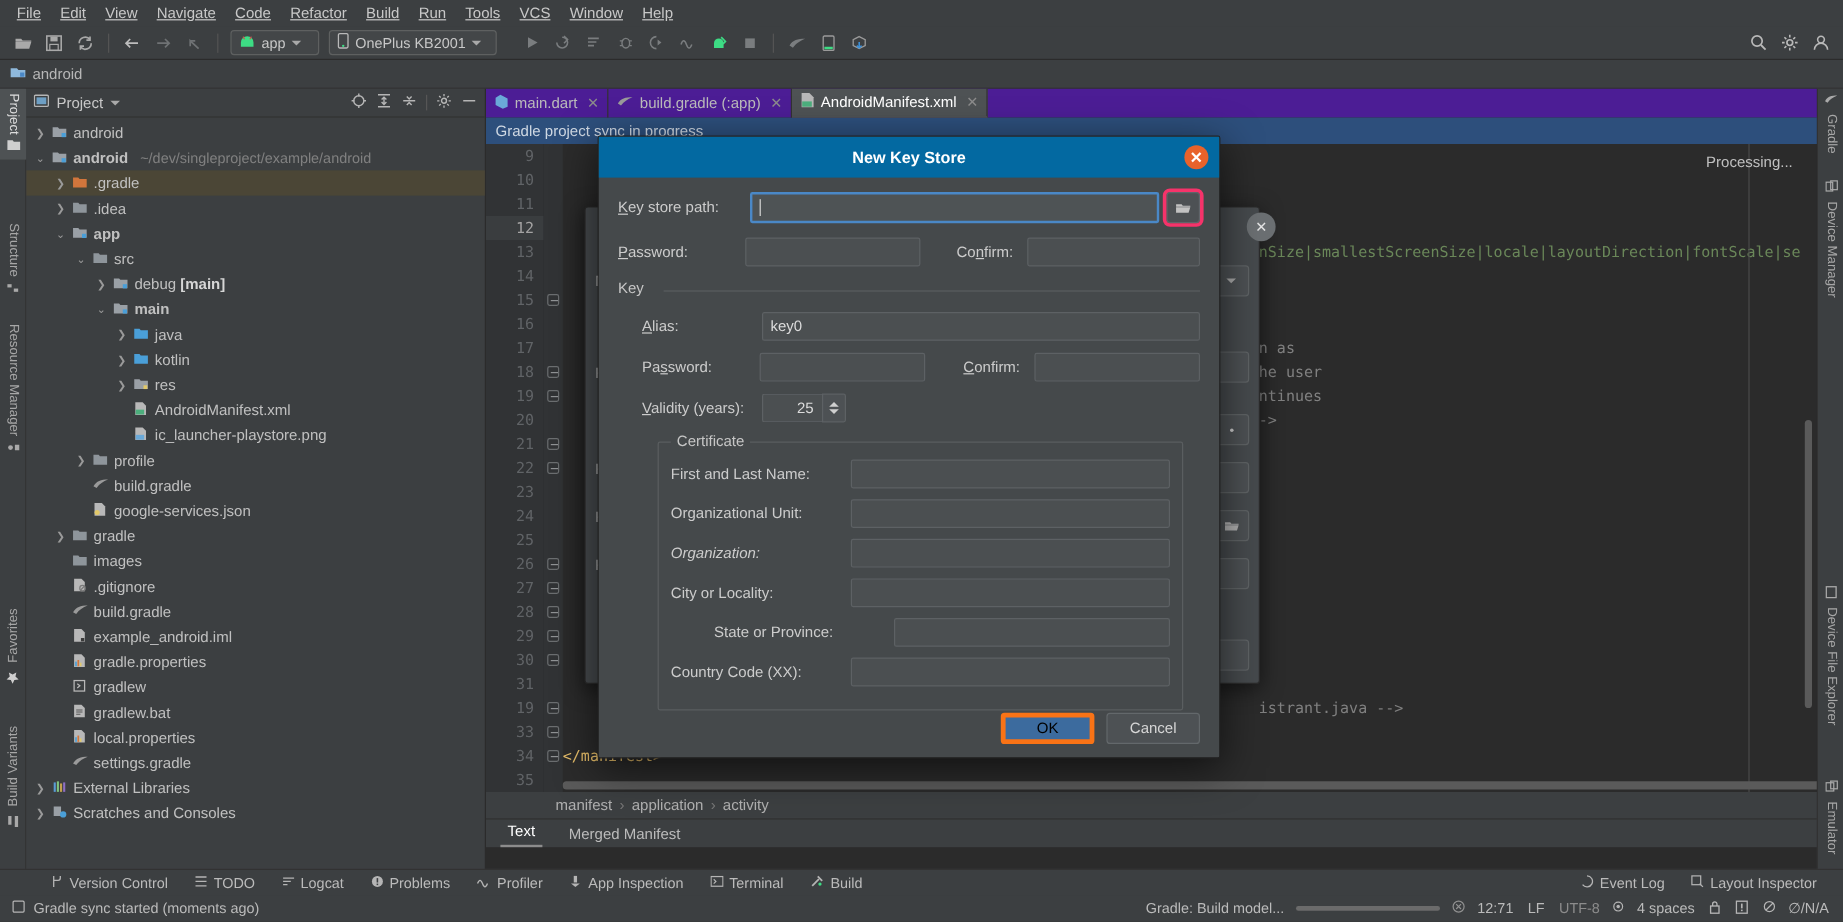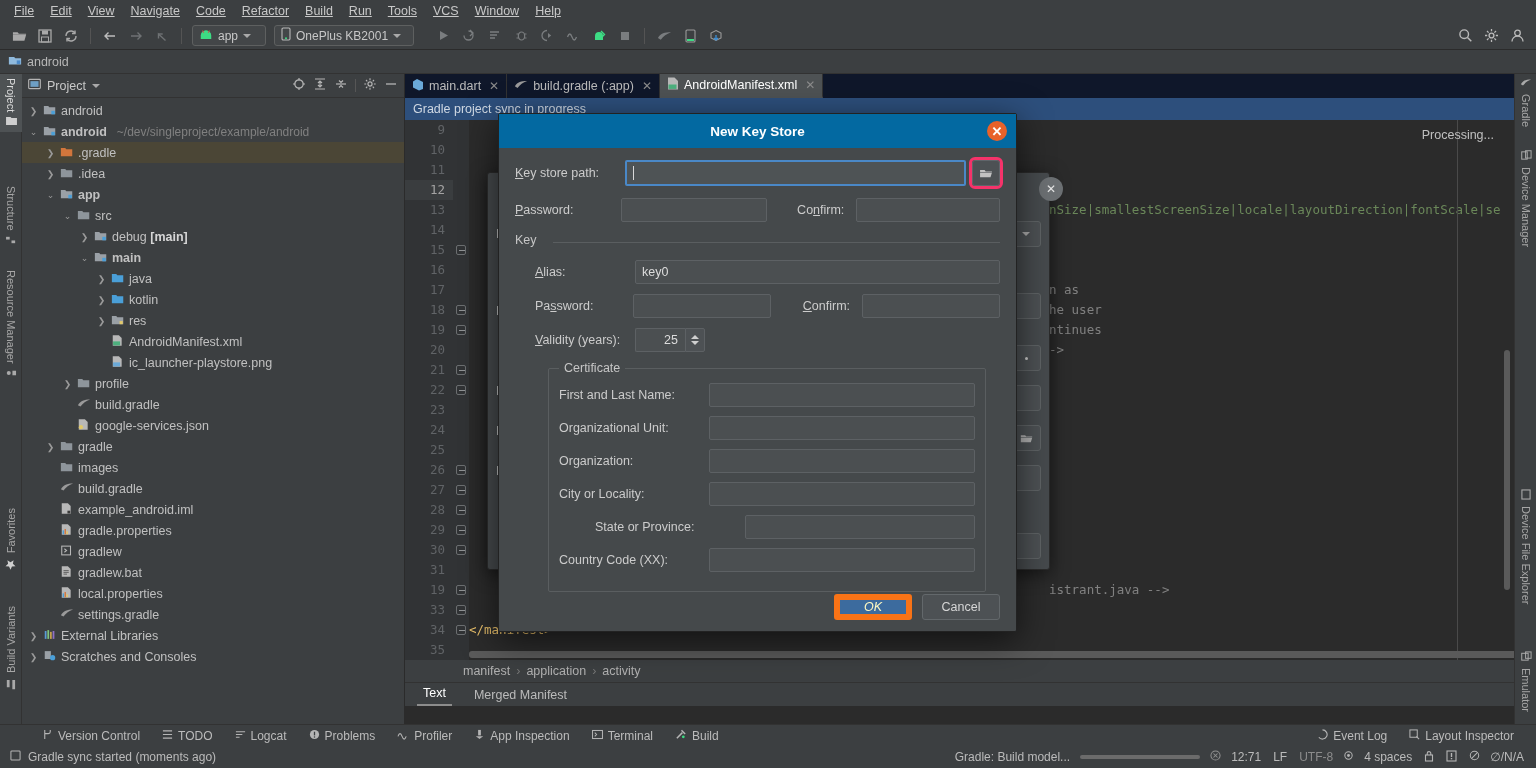--- a/index.html
+++ b/index.html
@@ -84,21 +84,21 @@
     display: flex; align-items: center; height: 21px; padding-left: 6px; gap: 4px; white-space: nowrap;
   }
   .trow.hl { background: #4b4636; }
   .arrow { width: 11px; color: #9a9a9a; font-size: 9px; text-align: center; flex: 0 0 11px; }
   .tname { color: #c0c0c0; }
   .tname b { font-weight: bold; color: #d6d6d6; }
   .tpath { color: #808080; margin-left: 6px; font-size: 12px; }
 
   
   .editor { position: absolute; top: 74px; left: 405px; width: 1109px; height: 652px; background: #2b2b2b; }
-  .tabstrip { height: 24px; background: #0f172a; display: flex; align-items: stretch; }
+  .tabstrip { height: 24px; background: #4c1d95; display: flex; align-items: stretch; }
   .etab {
     display: flex; align-items: center; gap: 5px; padding: 0 7px; font-size: 12.5px;
     color: #bbbbbb; border-right: 1px solid #323232;
   }
   .etab.active { background: #4e5254; color: #ffffff; border-bottom: 2px solid #4e5254; }
   .etab .x { color: #8c8c8c; font-size: 12px; margin-left: 3px; }
 
   .syncbar {
     height: 22px; background: #2d4f7c; color: #cfd8e3; font-size: 12.5px;
     display: flex; align-items: center; padding-left: 8px;
@@ -197,21 +197,21 @@
   }
   .spinner .arrows {
     width: 20px; height: 24px; background: #4d5154; border: 1px solid #5d6164; border-radius: 0 2px 2px 0;
     display: flex; flex-direction: column; align-items: center; justify-content: center; gap: 2px;
   }
   .dlg-footer { position: absolute; left: 0; right: 0; bottom: 0; height: 48px; display: flex; align-items: center; justify-content: flex-end; gap: 10px; padding-right: 16px; }
   .btn {
     min-width: 78px; height: 26px; border-radius: 3px; font-size: 12.5px;
     display: flex; align-items: center; justify-content: center;
   }
-  .btn.primary { background: #3c6b9e; border: 6px solid #f97316; color: #fef9c3; font-style: italic; }
+  .btn.primary { background: #3c6b9e; border: 4px solid #f97316; color: #000000; }
   .btn.normal { background: #4d5154; border: 1px solid #63686b; color: #d6d6d6; }
 
   .ico { display: inline-block; vertical-align: middle; }
 </style>
 </head>
 <body>
 
 <div id="app">
 
   <div class="menubar">
@@ -630,20 +630,29 @@
               <path d="M1 3h5l1.2 1.4H14v8H1z" fill="#8e959b"></path>
             </svg></span>
           <span class="tname">gradle</span>
         </div>
         <div class="trow" style="padding-left: 23px;">
           <span class="arrow"></span>
           <span class="ico"><svg width="14" height="13" viewBox="0 0 16 14">
               <path d="M1 3h5l1.2 1.4H14v8H1z" fill="#8e959b"></path>
             </svg></span>
           <span class="tname">images</span>
+        </div>
+        <div class="trow" style="padding-left: 23px;">
+          <span class="arrow"></span>
+          <span class="ico"><svg width="14" height="13" viewBox="0 0 16 14">
+              <path d="M2 1h7l3.2 3.2V13H2z" fill="#b8b8b8"></path>
+              <circle cx="10" cy="10" r="2.6" fill="none" stroke="#7a7a7a" stroke-width="1.2"></circle>
+              <path d="M8.2 11.8 11.8 8.2" stroke="#7a7a7a" stroke-width="1.2"></path>
+            </svg></span>
+          <span class="tname">.gitignore</span>
         </div>
         <div class="trow" style="padding-left: 23px;">
           <span class="arrow"></span>
           <span class="ico"><svg width="14" height="13" viewBox="0 0 16 14">
               <path d="M1 9c3-5 7-6.5 14-6.5-5 2-8 4-11 8z" fill="#9a9a9a"></path>
             </svg></span>
           <span class="tname">build.gradle</span>
         </div>
         <div class="trow" style="padding-left: 23px;">
           <span class="arrow"></span>
@@ -929,21 +938,21 @@
               <div class="tfield" style="flex: 1 1 0%;">
                 <span></span>
               </div>
             </div>
             <div class="rowline" style="margin-bottom: 9px;">
               <div class="flabel" style="width: 150px;">Organizational Unit:</div>
               <div class="tfield" style="flex: 1 1 0%;">
                 <span></span>
               </div>
             </div>
-            <div class="rowline" style="margin-bottom: 9px;">
+            <div class="rowline" style="margin-bottom: 9px; font-style: italic;">
               <div class="flabel" style="width: 150px;">Organization:</div>
               <div class="tfield" style="flex: 1 1 0%;">
                 <span></span>
               </div>
             </div>
             <div class="rowline" style="margin-bottom: 9px;">
               <div class="flabel" style="width: 150px;">City or Locality:</div>
               <div class="tfield" style="flex: 1 1 0%;">
                 <span></span>
               </div>

